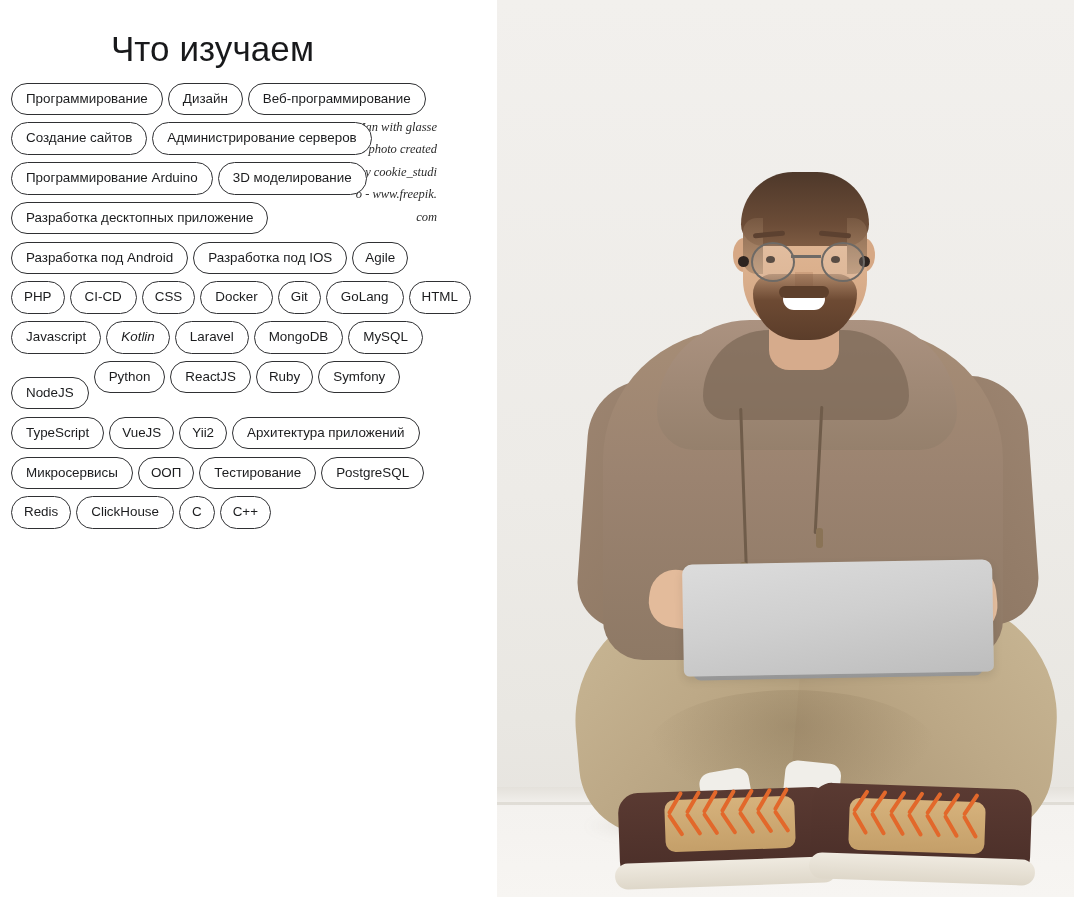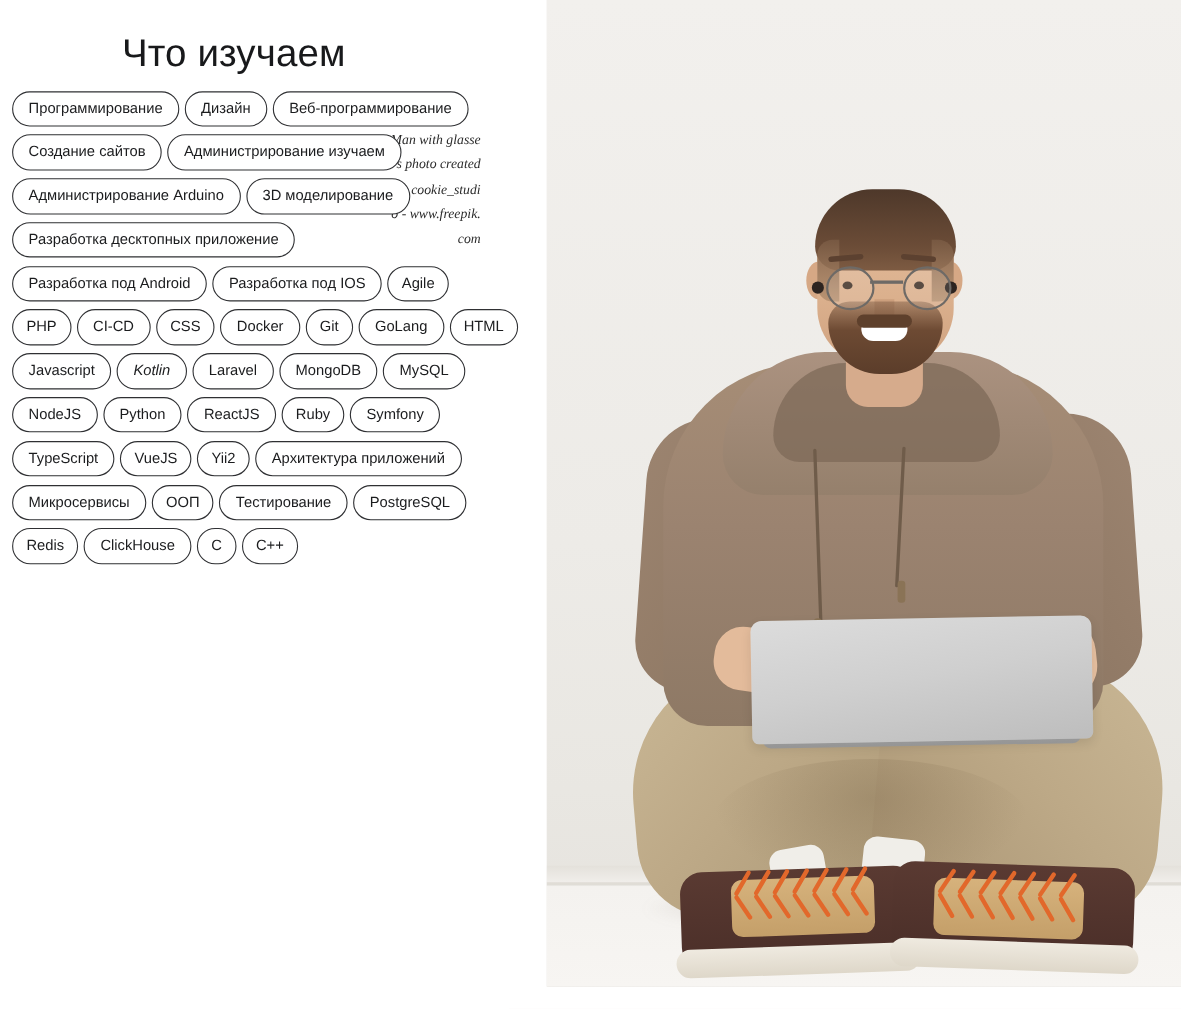--- a/index.html
+++ b/index.html
@@ -421,27 +421,27 @@
 <div class="left-col">
 
   <h1 class="page-title">Что изучаем</h1>
 
   <div class="tag-area clearfix">
 
     <div class="alt-text">Man with glasses photo created by cookie_studio - www.freepik.com</div>
 
     <div class="tag-rows">
         <div class="tag-row"><span class="tag" style="border-color: rgb(47, 48, 51);">Программирование</span><span class="tag" style="border-color: rgb(47, 48, 51);">Дизайн</span><span class="tag" style="border-color: rgb(47, 48, 51);">Веб-программирование</span></div>
-        <div class="tag-row"><span class="tag" style="border-color: rgb(47, 48, 51);">Создание сайтов</span><span class="tag" style="border-color: rgb(47, 48, 51);">Администрирование изучаем</span></div>
-        <div class="tag-row"><span class="tag" style="border-color: rgb(47, 48, 51);">Администрирование Arduino</span><span class="tag" style="border-color: rgb(47, 48, 51);">3D моделирование</span></div>
+        <div class="tag-row"><span class="tag" style="border-color: rgb(47, 48, 51);">Создание сайтов</span><span class="tag" style="border-color: rgb(47, 48, 51);">Администрирование серверов</span></div>
+        <div class="tag-row"><span class="tag" style="border-color: rgb(47, 48, 51);">Программирование Arduino</span><span class="tag" style="border-color: rgb(47, 48, 51);">3D моделирование</span></div>
         <div class="tag-row"><span class="tag" style="border-color: rgb(47, 48, 51);">Разработка десктопных приложение</span></div>
         <div class="tag-row"><span class="tag" style="border-color: rgb(47, 48, 51);">Разработка под Android</span><span class="tag" style="border-color: rgb(47, 48, 51);">Разработка под IOS</span><span class="tag narrow" style="border-color: rgb(47, 48, 51);">Agile</span></div>
         <div class="tag-row"><span class="tag narrow" style="border-color: rgb(47, 48, 51);">PHP</span><span class="tag" style="border-color: rgb(47, 48, 51);">CI-CD</span><span class="tag narrow" style="border-color: rgb(47, 48, 51);">CSS</span><span class="tag" style="border-color: rgb(47, 48, 51);">Docker</span><span class="tag narrow" style="border-color: rgb(47, 48, 51);">Git</span><span class="tag" style="border-color: rgb(47, 48, 51);">GoLang</span><span class="tag narrow" style="border-color: rgb(47, 48, 51);">HTML</span></div>
         <div class="tag-row"><span class="tag" style="border-color: rgb(47, 48, 51);">Javascript</span><span class="tag" style="border-color: rgb(47, 48, 51); font-style: italic;">Kotlin</span><span class="tag" style="border-color: rgb(47, 48, 51);">Laravel</span><span class="tag" style="border-color: rgb(47, 48, 51);">MongoDB</span><span class="tag" style="border-color: rgb(47, 48, 51);">MySQL</span></div>
-        <div class="tag-row"><span class="tag" style="border-color: rgb(47, 48, 51);">NodeJS</span><span class="tag" style="border-color: rgb(47, 48, 51);">Python</span><span class="tag" style="border-color: rgb(47, 48, 51);">ReactJS</span><span class="tag narrow" style="border-color: rgb(47, 48, 51);">Ruby</span><span class="tag" style="border-color: rgb(47, 48, 51);">Symfony</span></div>
+        <div class="tag-row"><span class="tag" style="border-color: rgb(47, 48, 51); margin-top: 16px;">NodeJS</span><span class="tag" style="border-color: rgb(47, 48, 51);">Python</span><span class="tag" style="border-color: rgb(47, 48, 51);">ReactJS</span><span class="tag narrow" style="border-color: rgb(47, 48, 51);">Ruby</span><span class="tag" style="border-color: rgb(47, 48, 51);">Symfony</span></div>
         <div class="tag-row"><span class="tag" style="border-color: rgb(47, 48, 51);">TypeScript</span><span class="tag narrow" style="border-color: rgb(47, 48, 51);">VueJS</span><span class="tag narrow" style="border-color: rgb(47, 48, 51);">Yii2</span><span class="tag" style="border-color: rgb(47, 48, 51); text-align: center;">Архитектура приложений</span></div>
         <div class="tag-row"><span class="tag" style="border-color: rgb(47, 48, 51);">Микросервисы</span><span class="tag narrow" style="border-color: rgb(47, 48, 51);">ООП</span><span class="tag" style="border-color: rgb(47, 48, 51);">Тестирование</span><span class="tag" style="border-color: rgb(47, 48, 51);">PostgreSQL</span></div>
         <div class="tag-row"><span class="tag narrow" style="border-color: rgb(47, 48, 51);">Redis</span><span class="tag" style="border-color: rgb(47, 48, 51);">ClickHouse</span><span class="tag narrow" style="border-color: rgb(47, 48, 51);">C</span><span class="tag narrow" style="border-color: rgb(47, 48, 51);">C++</span></div>
       </div>
 
   </div>
 </div>
 
 <div class="photo-wrap">
   <div class="photo">

